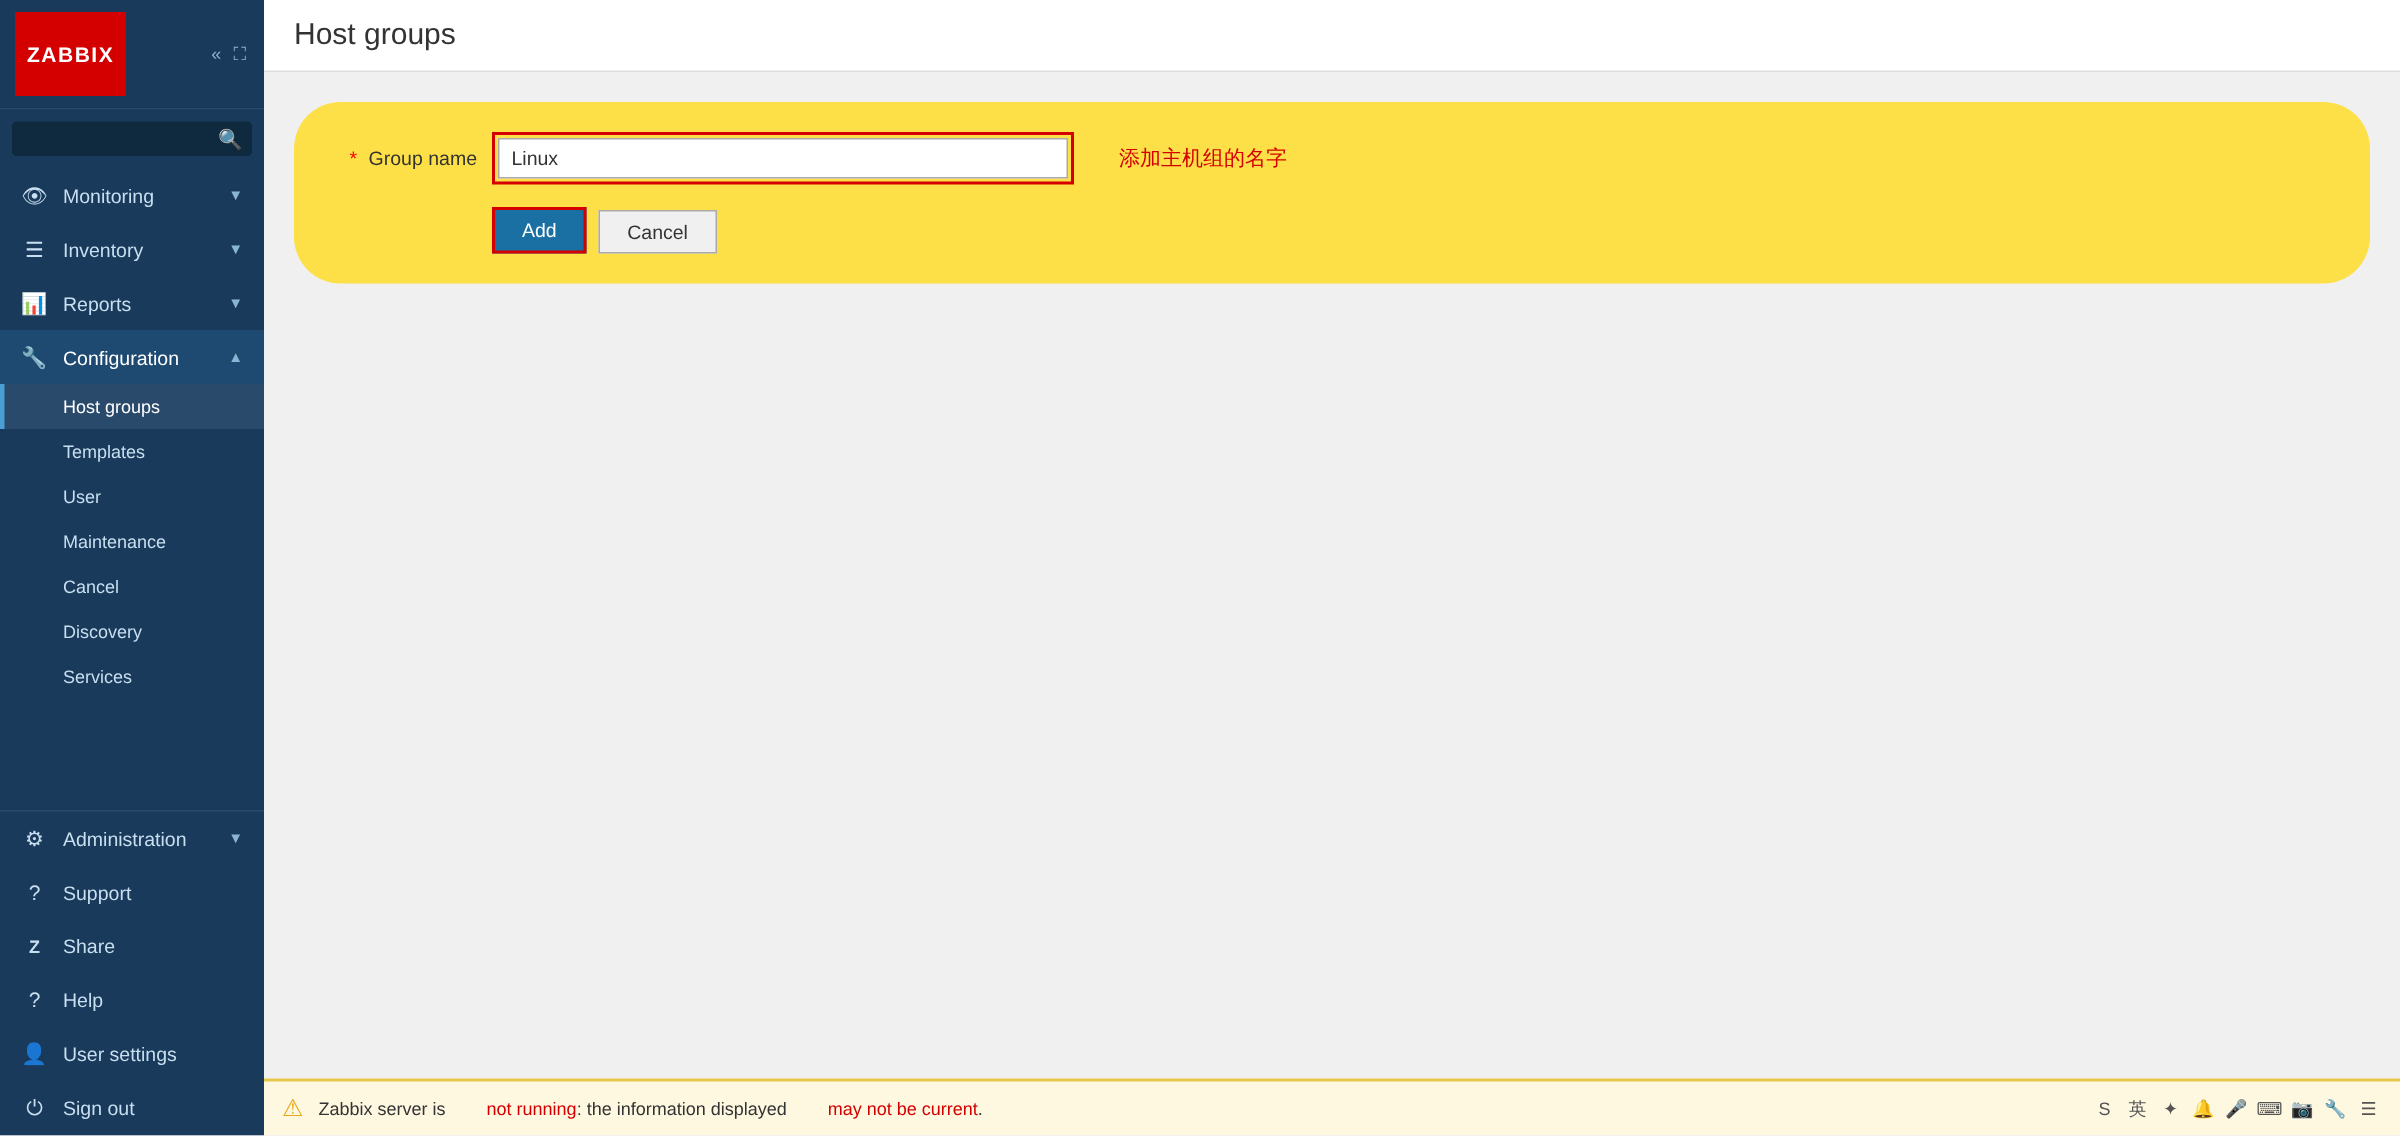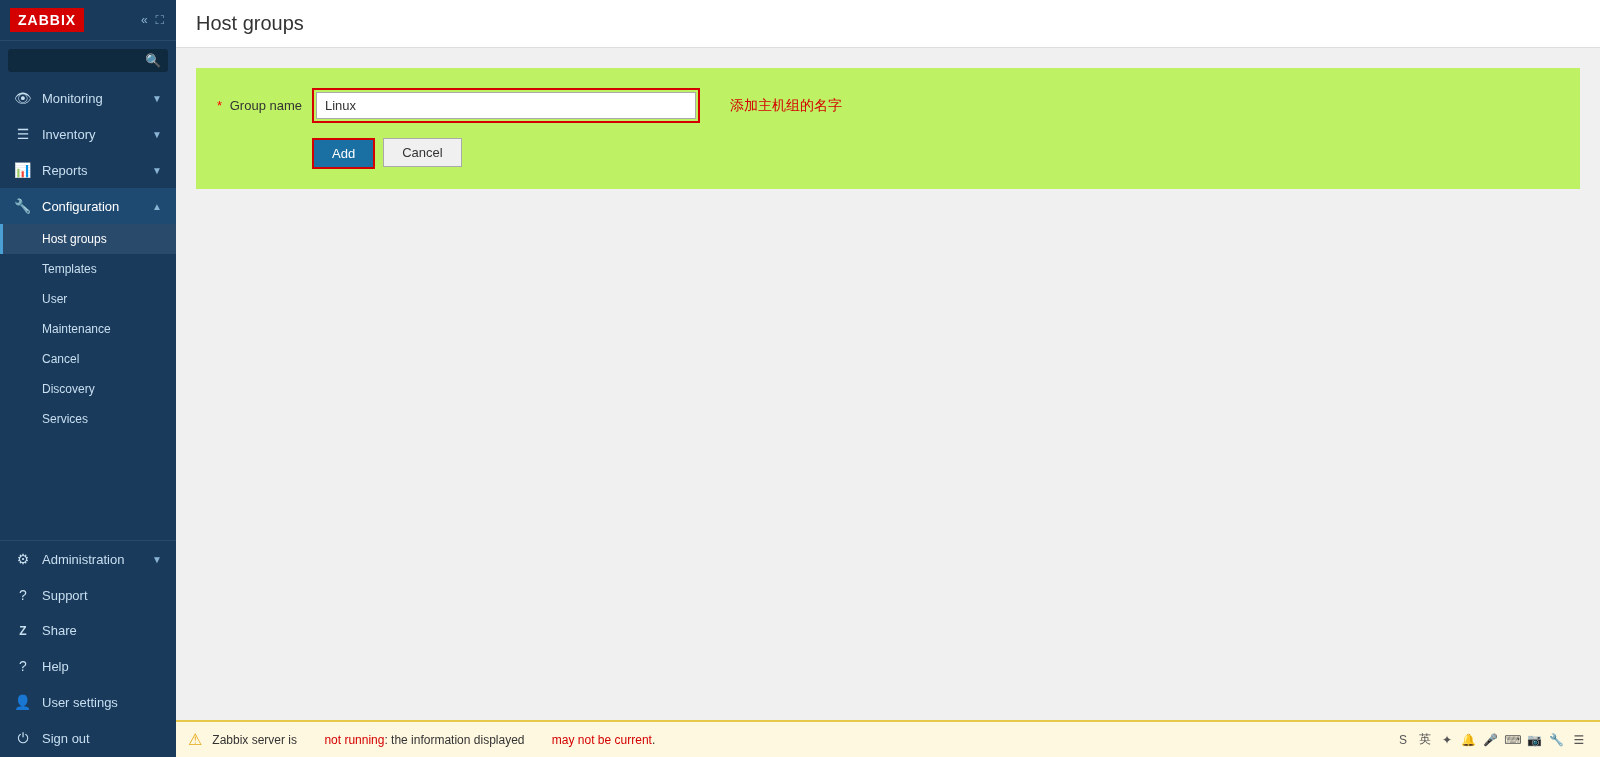--- a/index.html
+++ b/index.html
@@ -24,21 +24,21 @@
       padding: 8px 10px;
       background: #1a3a5c;
       border-bottom: 1px solid #2a4a6c;
     }
 
     .zabbix-logo {
       background: #d40000;
       color: white;
       font-weight: bold;
       font-size: 14px;
-      padding: 4px 8px;
+      padding: 20px 8px;
       letter-spacing: 1px;
     }
 
     .sidebar-controls {
       display: flex;
       gap: 4px;
     }
 
     .sidebar-control-btn {
       color: #8ab4d4;
@@ -157,23 +157,24 @@
     }
 
     .main-content {
       flex: 1;
       background: #f0f0f0;
       padding: 20px 20px;
       overflow-y: auto;
     }
 
     .form-container {
-      background: #bef264;
-      padding: 20px 16px;
+      background: #fde047;
+      padding: 20px 32px;
       position: relative;
+      border-radius: 31px;
     }
 
     .form-row {
       display: flex;
       align-items: center;
       gap: 10px;
       margin-bottom: 15px;
     }
 
     .form-label {
@@ -205,21 +206,21 @@
 
     .annotation-text {
       color: #d40000;
       font-size: 14px;
       margin-left: 20px;
     }
 
     .form-buttons {
       display: flex;
       gap: 8px;
-      align-items: flex-start;
+      align-items: flex-end;
       margin-left: 100px;
     }
 
     .btn-add {
       background: #1a6fa3;
       color: white;
       border: 2px solid #d40000;
       padding: 6px 18px;
       font-size: 13px;
       cursor: pointer;

